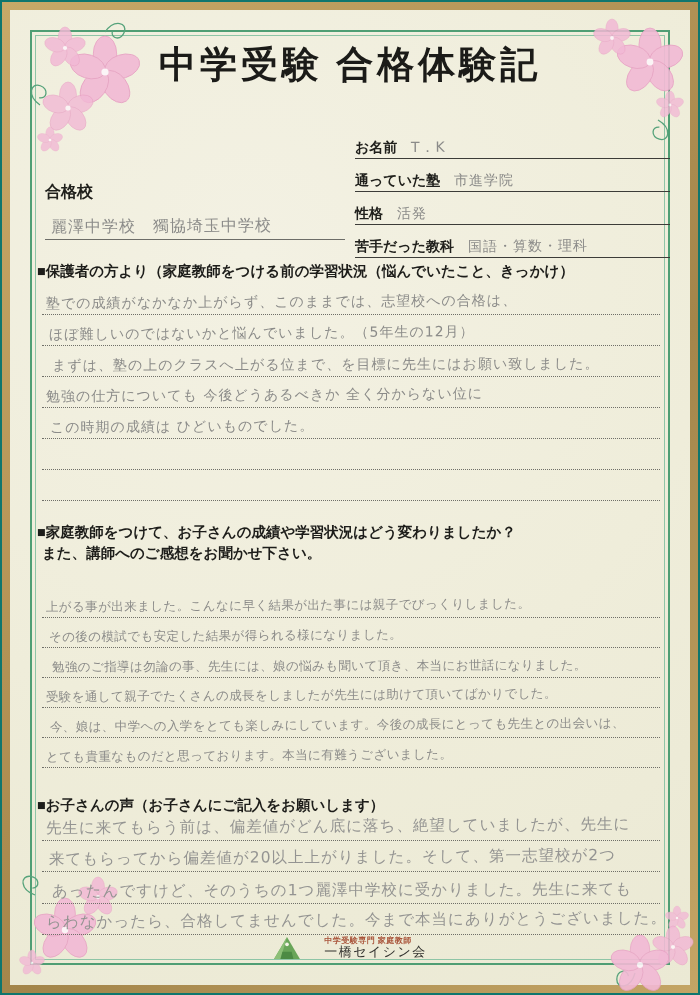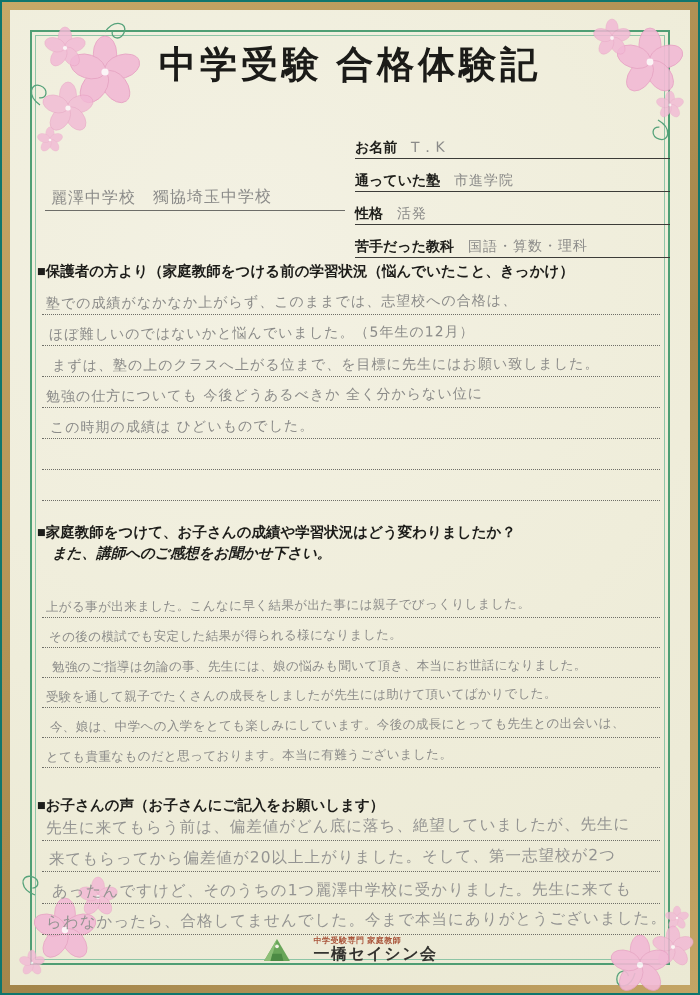--- a/index.html
+++ b/index.html
@@ -40,28 +40,28 @@
   .hw {
     font-family:"DejaVu Sans",sans-serif;
     color:#8b8b89; font-size:14px; letter-spacing:1px;
     transform:rotate(-0.4deg); transform-origin:left bottom; display:inline-block;
     white-space:nowrap;
   }
 
   
   .schools { position:absolute; left:35px; top:172px; width:300px; }
   .schools-label { font-weight:bold; font-size:16px; color:#20201c; }
-  .schools-line { border-bottom:1.5px solid #6d6d68; margin-top:6px; padding:0 0 1px 6px; }
+  .schools-line { border-bottom:1.5px solid #6d6d68; margin-top:14px; padding:0 0 1px 6px; }
   .schools-line .hw { font-size:16px; }
 
   .sec-heading {
     position:absolute; left:27px; width:640px;
     font-weight:bold; font-size:14.5px; color:#1d1d1a; line-height:21px;
   }
-  .sec-heading .indent { padding-left:15px; display:block;font-style:italic; }
+  .sec-heading .indent { padding-left:5px; display:block; }
 
   .rule-lines { position:absolute; left:32px; width:618px; }
   .rule-line {
     border-bottom:1px dotted #6f6f68;
     display:flex; align-items:flex-end; padding:0 0 1px 4px;
   }
   .s1 .rule-line { height:29px; }
   .s2 .rule-line { height:28px; }
   .s2 .hw { font-size:12.5px; letter-spacing:0.4px; }
   .s3 .rule-line { height:29.5px; }
@@ -70,21 +70,21 @@
   .rule-line:nth-child(3) .hw { margin-left:6px; transform:rotate(-0.2deg); }
   .rule-line:nth-child(5) .hw { margin-left:4px; }
 
   .footer-logo {
     position:absolute; left:0; top:926px; width:100%;
     display:flex; justify-content:center; align-items:center; gap:23px;
   }
   .logo-text { display:flex; flex-direction:column; line-height:1.15; }
   .logo-tagline { font-size:8px; color:#a9543a; font-weight:bold; letter-spacing:0.5px;
     font-family:"Liberation Sans",sans-serif; }
-  .logo-name { font-size:16px; color:#33332f; font-weight:bold; letter-spacing:1.5px;
+  .logo-name { font-size:13px; color:#33332f; font-weight:normal; letter-spacing:1.5px;
     font-family:"Liberation Sans",sans-serif; }
 </style>
 </head>
 <body>
 
 <div class="page">
   <div class="frame"></div>
   <div class="paper">
 
     <div class="green-frame"></div>
@@ -147,20 +147,21 @@
         <span class="info-label">性格</span>
         <span class="info-value hw">活発</span>
       </div>
       <div class="info-row">
         <span class="info-label">苦手だった教科</span>
         <span class="info-value hw">国語・算数・理科</span>
       </div>
     </div>
 
     <div class="schools">
+      <div class="schools-label">合格校</div>
       <div class="schools-line">
         <span class="hw">麗澤中学校　獨協埼玉中学校</span>
       </div>
     </div>
 
     <div class="sec-heading" style="top:251px">■保護者の方より（家庭教師をつける前の学習状況（悩んでいたこと、きっかけ）</div>
     <div class="rule-lines s1" style="top:274px">
       <div class="rule-line">
           <span class="hw">塾での成績がなかなか上がらず、このままでは、志望校への合格は、</span>
         </div>

